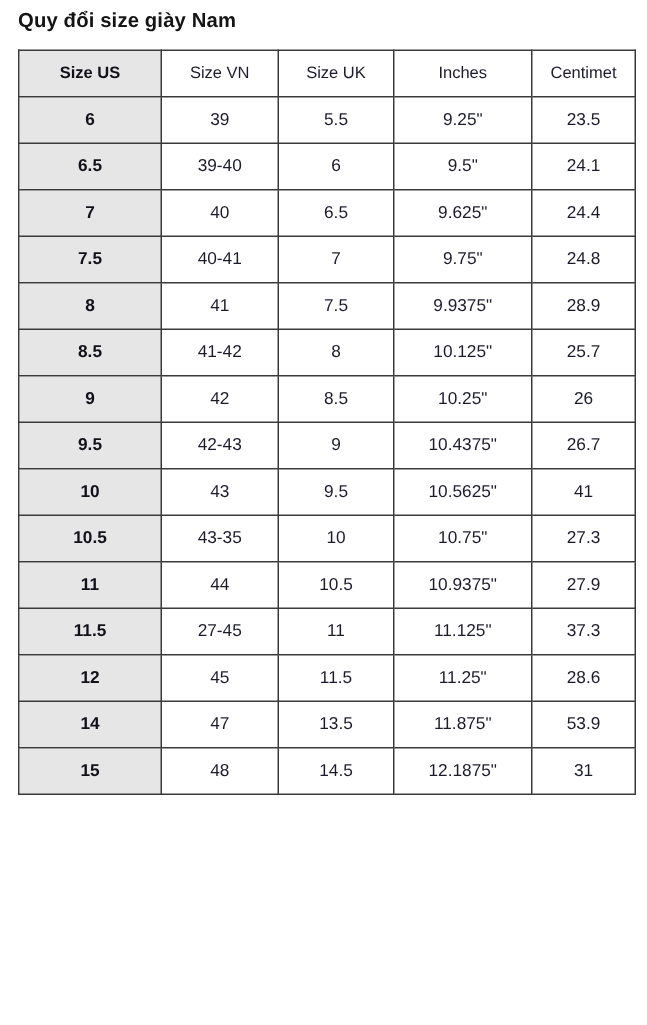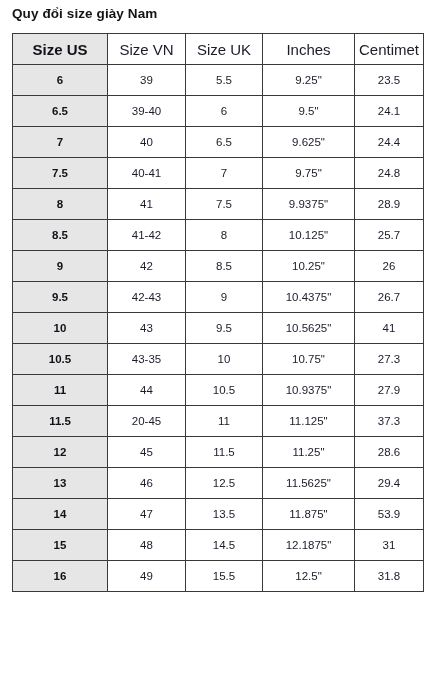--- a/index.html
+++ b/index.html
@@ -58,21 +58,21 @@
     vertical-align: middle;
     font-size: 11.5px;
     font-weight: normal;
     color: #1b1b2b;
     background: #ffffff;
     box-sizing: border-box;
     overflow: hidden;
     white-space: nowrap;
   }
   table.size-table th {
-    font-size: 15px;
+    font-size: 11px;
     margin-left: 20px;
   }
   table.size-table th.col-us,
   table.size-table td.col-us {
     background: #e6e6e6;
     font-weight: bold;
     color: #111119;
   }
   table.size-table th.col-us {
     font-weight: bold;
@@ -176,57 +176,43 @@
           </tr>
           <tr>
             <td class="col-us">11</td>
             <td>44</td>
             <td>10.5</td>
             <td>10.9375"</td>
             <td>27.9</td>
           </tr>
           <tr>
             <td class="col-us">11.5</td>
-            <td>20-45</td>
+            <td>27-45</td>
             <td>11</td>
             <td>11.125"</td>
             <td>37.3</td>
           </tr>
           <tr>
             <td class="col-us">12</td>
             <td>45</td>
             <td>11.5</td>
             <td>11.25"</td>
             <td>28.6</td>
           </tr>
           <tr>
-            <td class="col-us">13</td>
-            <td>46</td>
-            <td>12.5</td>
-            <td>11.5625"</td>
-            <td>29.4</td>
-          </tr>
-          <tr>
             <td class="col-us">14</td>
             <td>47</td>
             <td>13.5</td>
             <td>11.875"</td>
             <td>53.9</td>
           </tr>
           <tr>
             <td class="col-us">15</td>
             <td>48</td>
             <td>14.5</td>
             <td>12.1875"</td>
             <td>31</td>
           </tr>
-          <tr>
-            <td class="col-us">16</td>
-            <td>49</td>
-            <td>15.5</td>
-            <td>12.5"</td>
-            <td>31.8</td>
-          </tr>
         </tbody>
     </table>
   </div>
 
 </div>
 
 </body></html>

